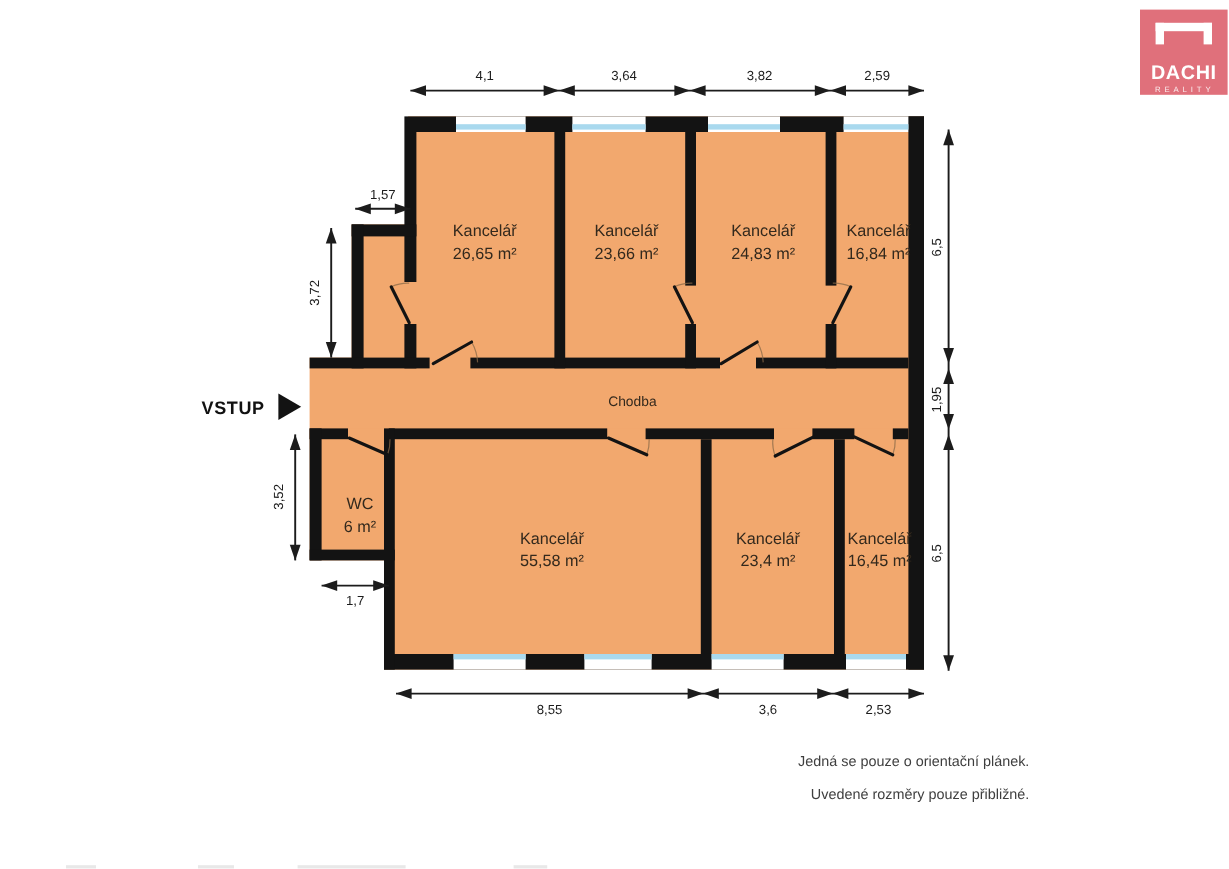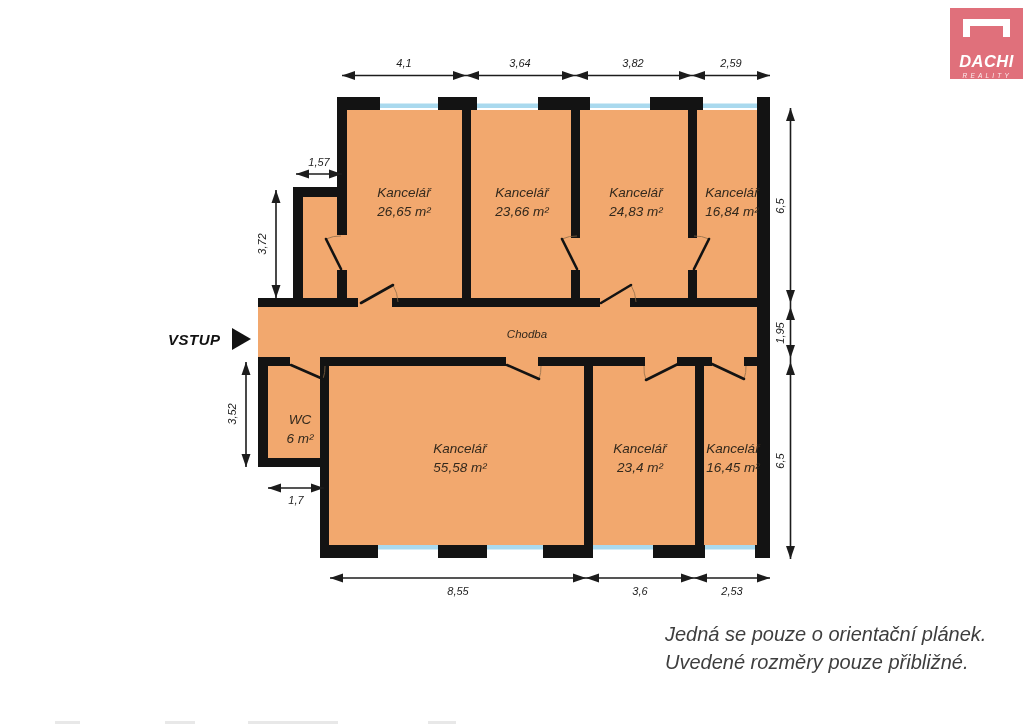--- a/index.html
+++ b/index.html
@@ -1,28 +1,27 @@
 <!DOCTYPE html>
 <html><head>
 <meta charset="utf-8">
 <style>
   html,body{margin:0;padding:0;background:#ffffff;}
   .stage{
     position:relative;width:1024px;height:724px;background:#ffffff;overflow:hidden;
     font-family:"Liberation Sans", sans-serif;
-    font-style:italic;
   }
   svg text{font-family:"Liberation Sans", sans-serif;}
   .dim-label{font-size:11px;fill:#1c1c1c;}
   .room-name{font-size:13.5px;fill:#33291d;}
   .room-area{font-size:13.5px;fill:#33291d;}
   .hall-label{font-size:11.5px;fill:#33291d;}
   .vstup-label{font-size:15px;font-weight:bold;fill:#111111;letter-spacing:.5px;}
   .caption{
-    position:absolute;left:665px;top:620px;color:#3e3e3e;font-size:20px;line-height:28px;
+    position:absolute;left:665px;top:620px;color:#3e3e3e;font-size:12px;line-height:28px;text-align:right;
   }
   .logo{
     position:absolute;left:950px;top:8px;width:73px;height:71px;background:#e0707b;
     display:flex;flex-direction:column;align-items:center;
   }
   .logo-door{
     margin-top:11px;width:33px;height:24px;
     border-top:7px solid #ffffff;border-left:7px solid #ffffff;border-right:7px solid #ffffff;
   }
   .logo-brand{color:#ffffff;font-weight:bold;font-size:16.5px;letter-spacing:.5px;margin-top:15px;}

